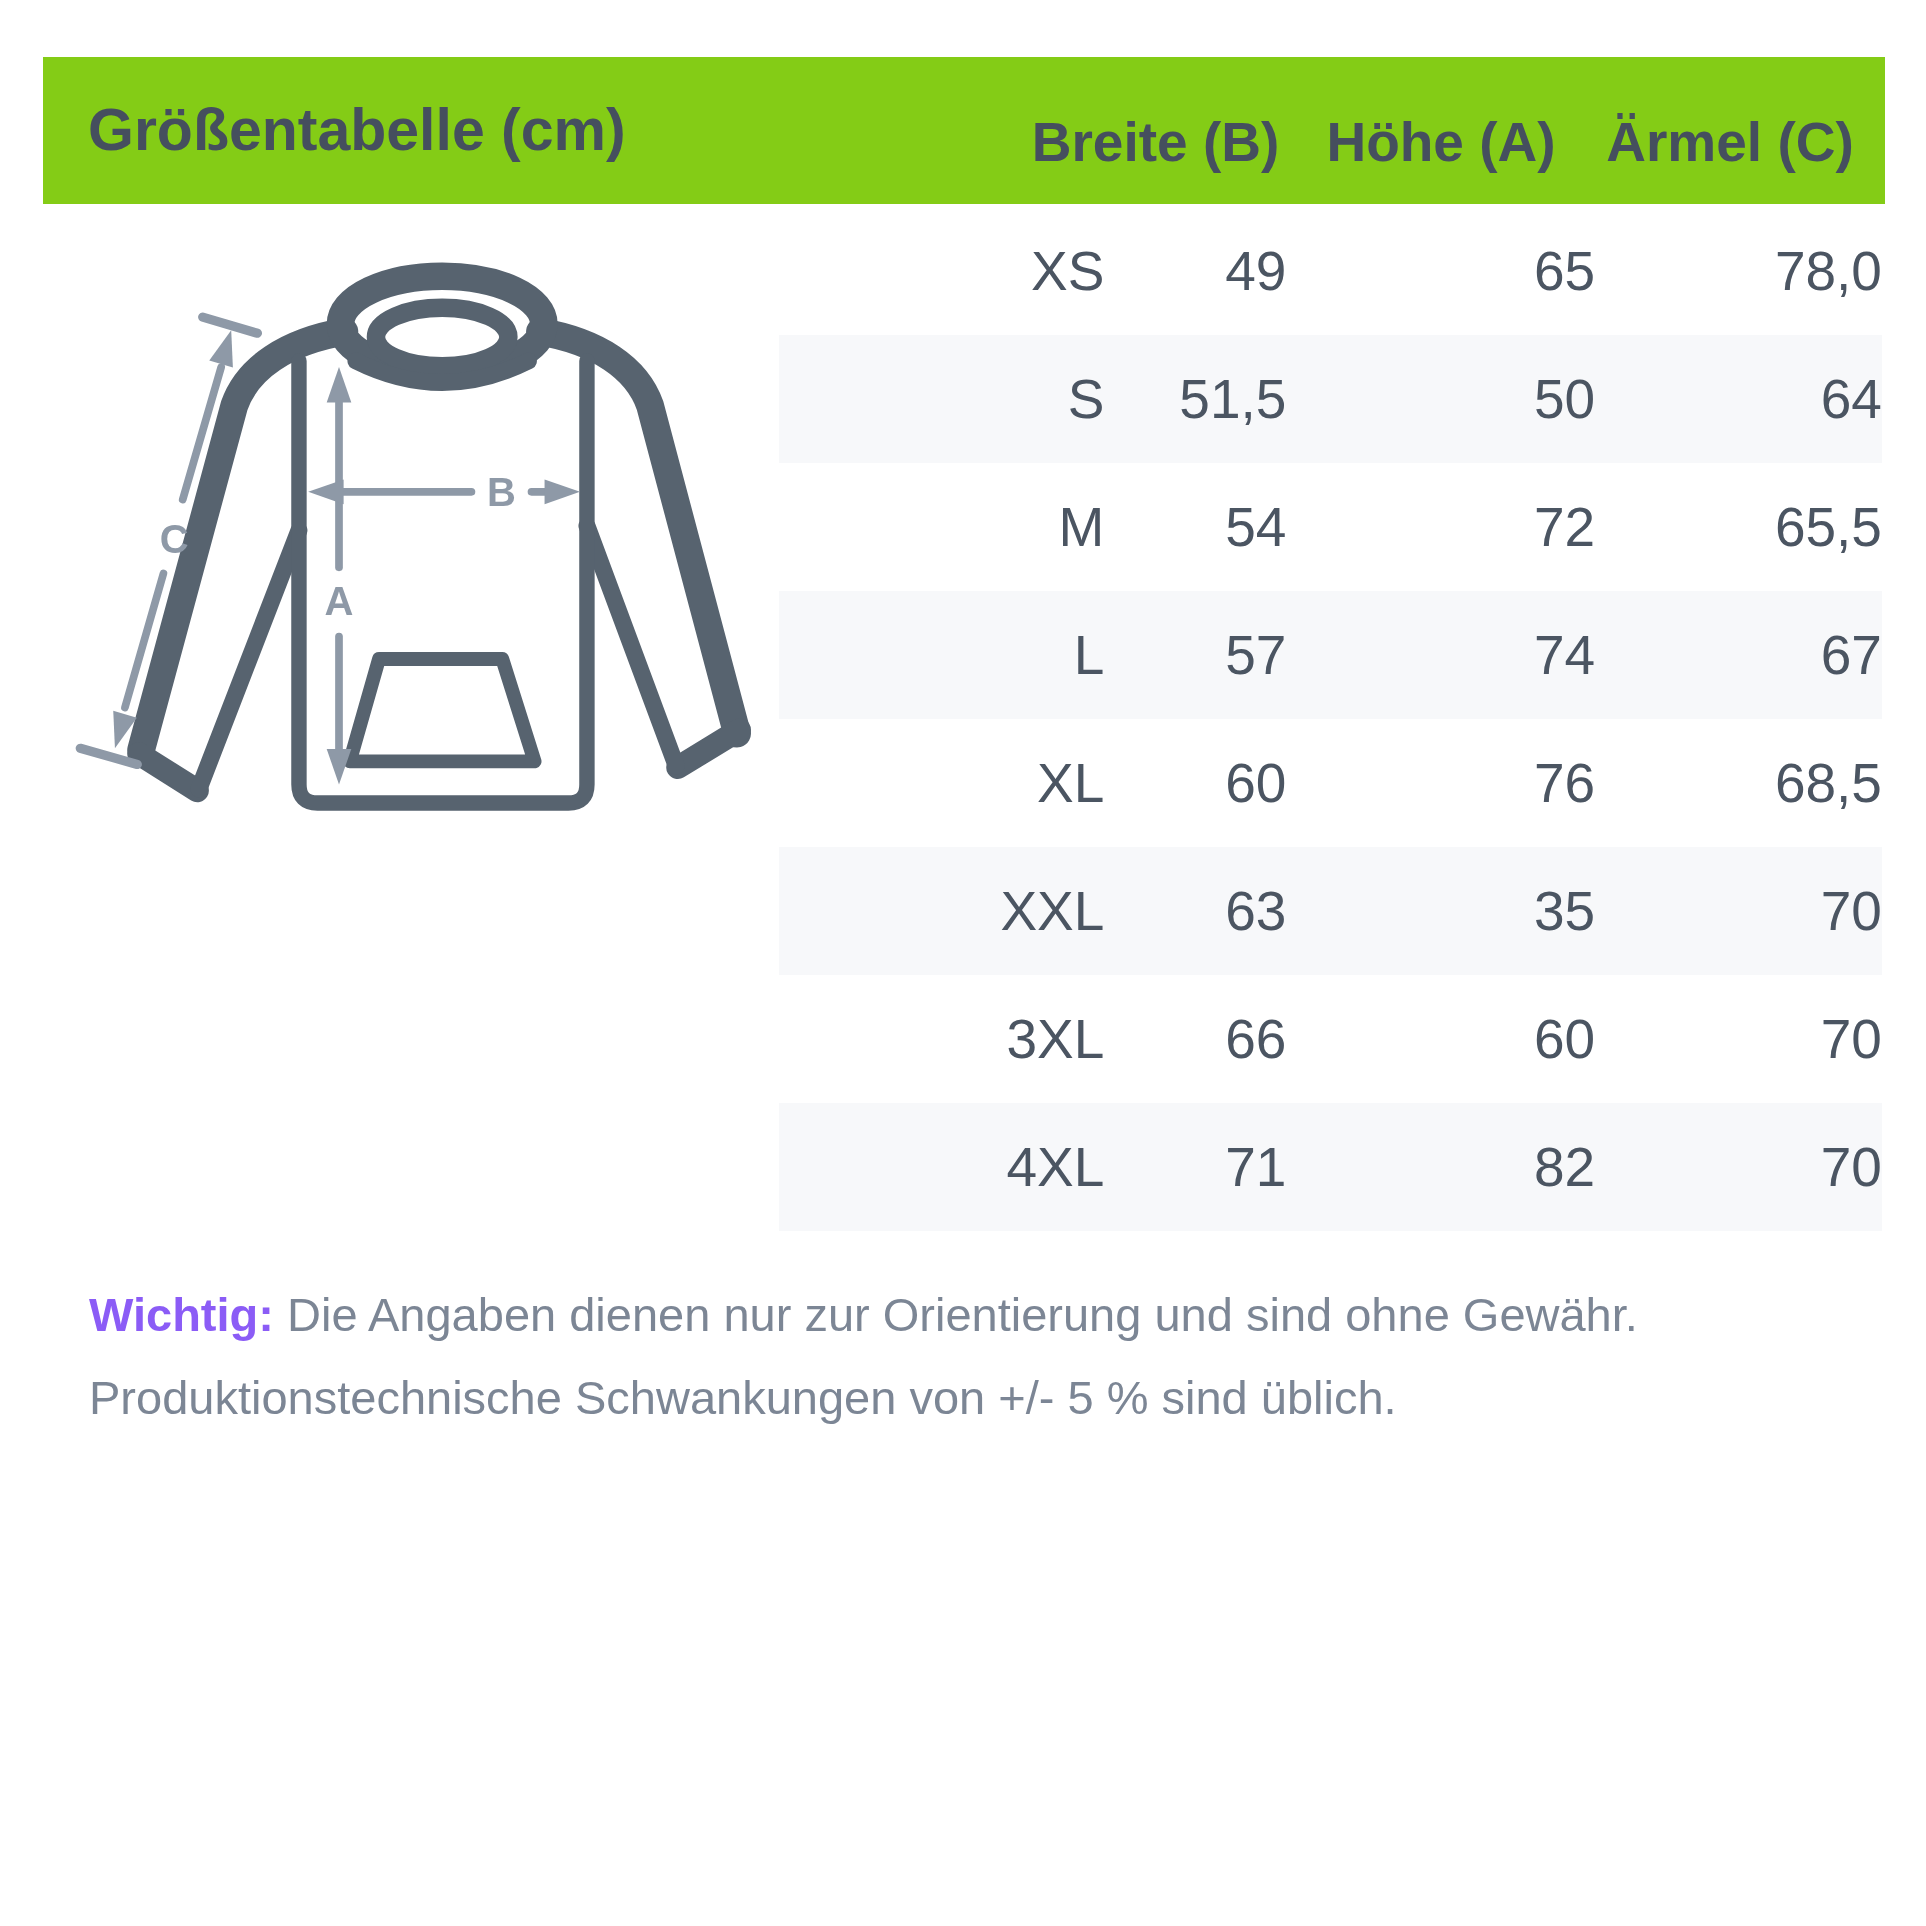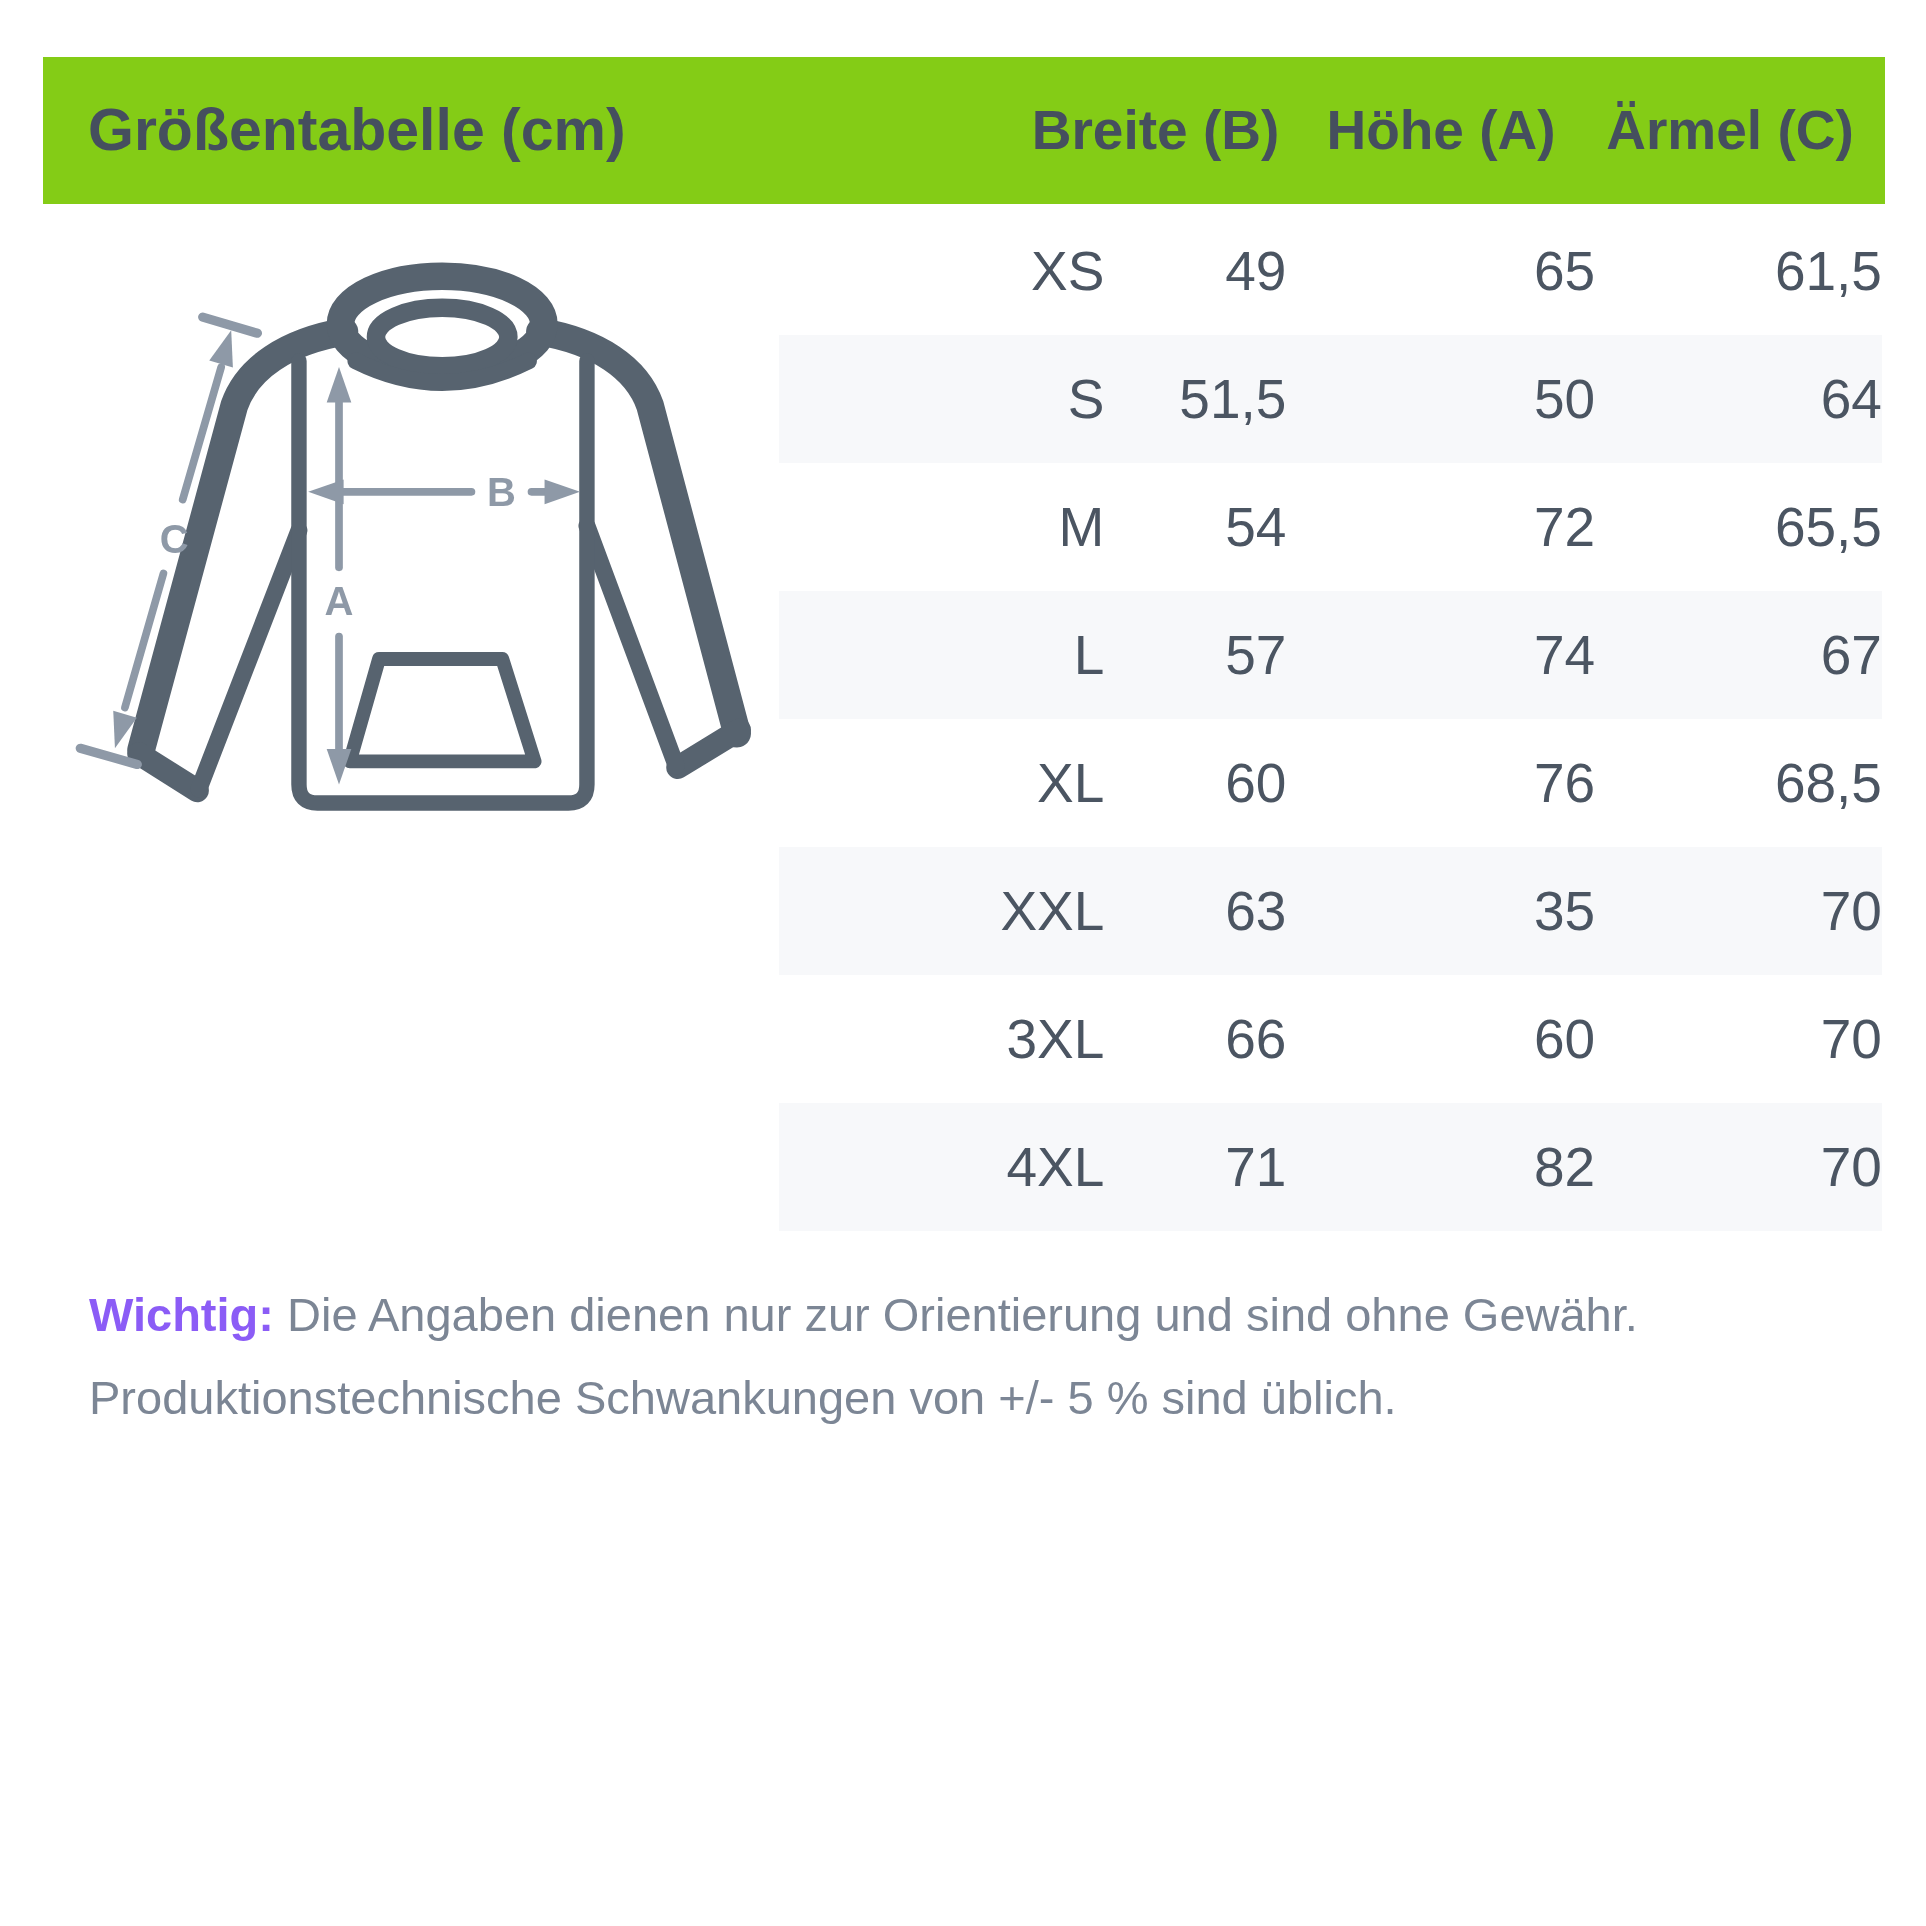--- a/index.html
+++ b/index.html
@@ -10,21 +10,21 @@
   
   .header-bar{
     position:absolute;left:43px;top:57px;width:1842px;height:147px;
     background:#84cc16;
   }
   .title{
     position:absolute;left:45px;top:0;height:147px;line-height:147px;
     font-size:59px;font-weight:bold;color:#454f5e;white-space:nowrap;
   }
   .col-header{
-    position:absolute;top:0;height:164px;line-height:147px;text-align:center;
+    position:absolute;top:12px;height:164px;line-height:147px;text-align:center;
     font-size:55px;font-weight:bold;color:#454f5e;white-space:nowrap;
   }
   .col-header.breite{left:974px;width:277px;}
   .col-header.hoehe{left:1267px;width:262px;}
   .col-header.aermel{left:1552px;width:270px;}
   
   .size-table{position:absolute;left:779px;top:207px;width:1103px;}
   .trow{display:flex;height:128px;background:#ffffff;}
   .trow.alt{background:#f7f8fa;}
   .cell{
@@ -109,21 +109,21 @@
         </g>
       </g>
     </svg>
   </div>
 
   <div class="size-table" id="size-table">
       <div class="trow">
         <div class="cell c-size">XS</div>
         <div class="cell c-breite">49</div>
         <div class="cell c-hoehe">65</div>
-        <div class="cell c-aermel">61,5</div>
+        <div class="cell c-aermel">78,0</div>
       </div>
       <div class="trow alt">
         <div class="cell c-size">S</div>
         <div class="cell c-breite">51,5</div>
         <div class="cell c-hoehe">50</div>
         <div class="cell c-aermel">64</div>
       </div>
       <div class="trow">
         <div class="cell c-size">M</div>
         <div class="cell c-breite">54</div>

